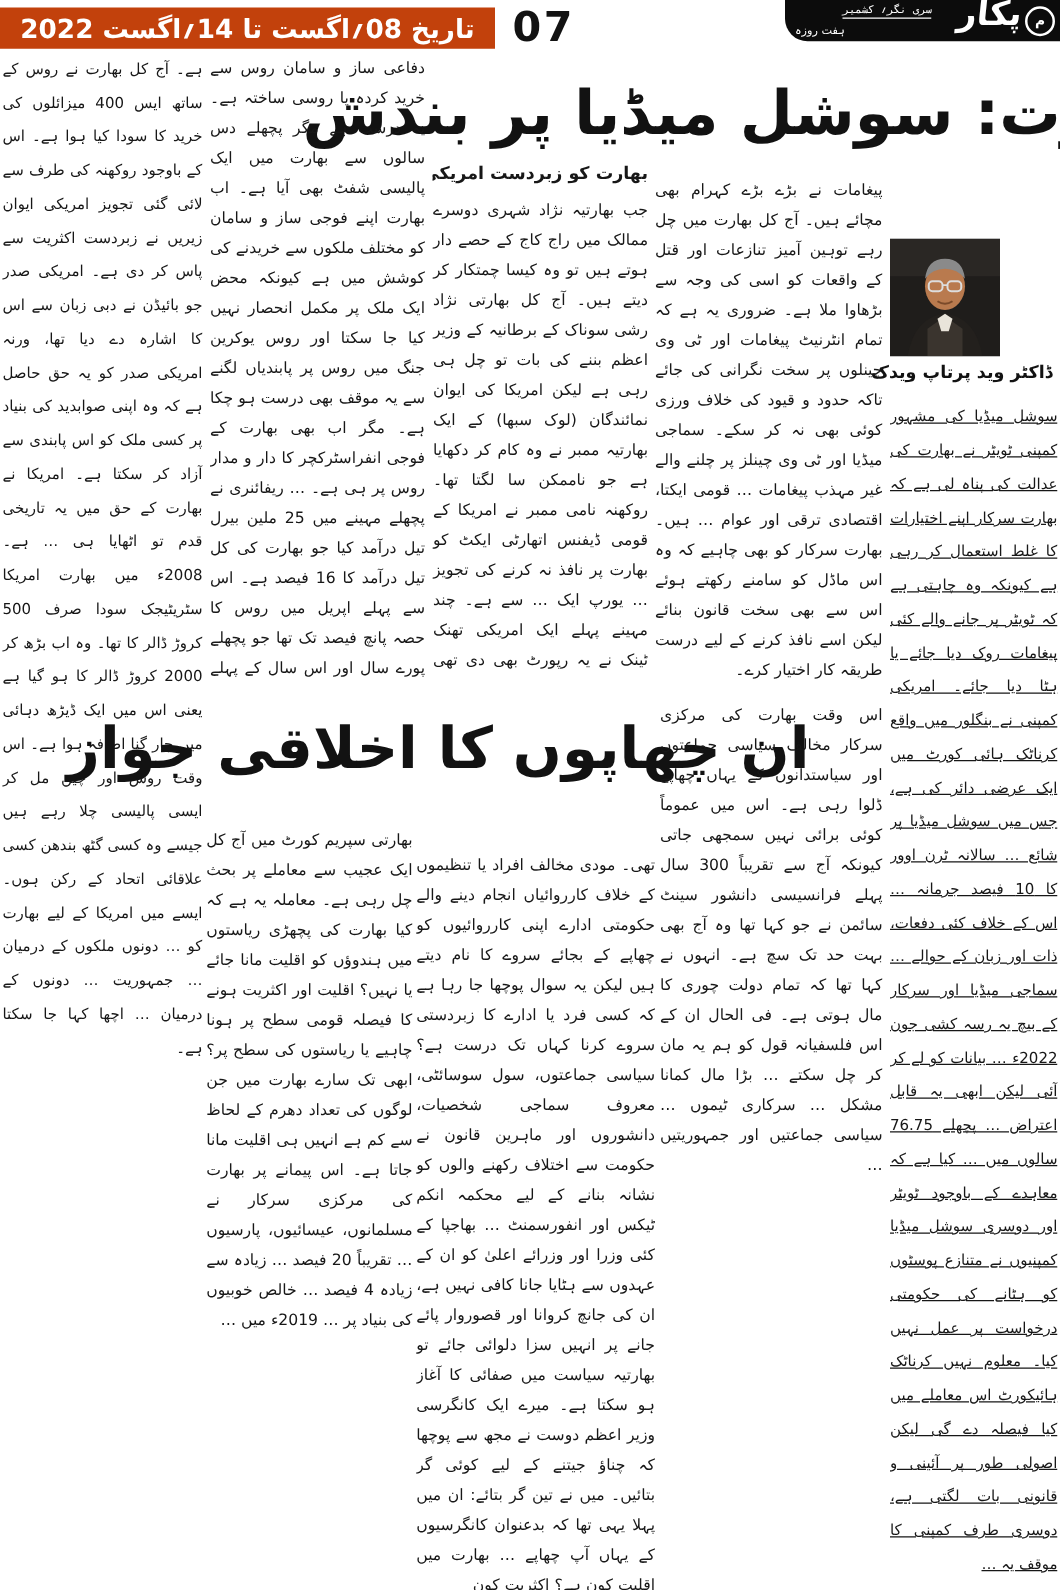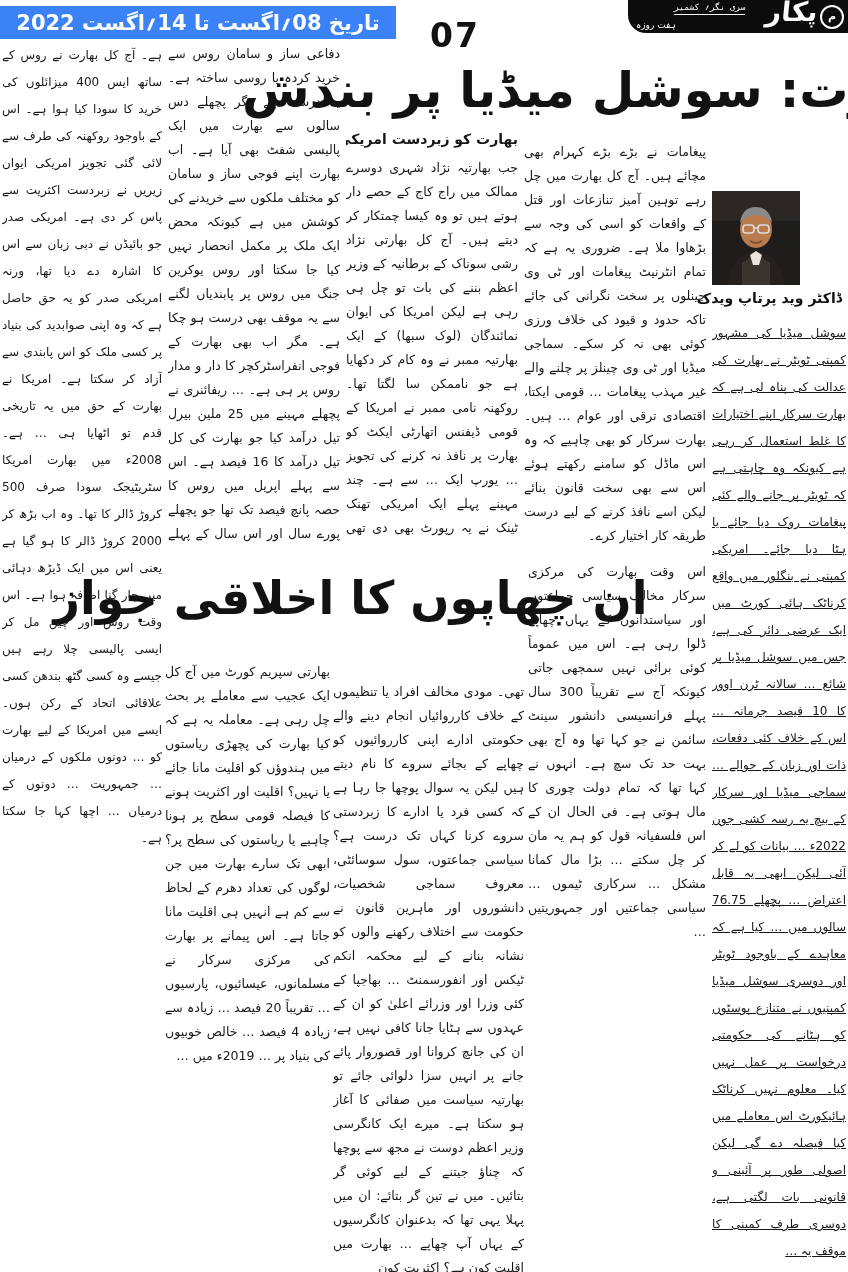--- a/index.html
+++ b/index.html
@@ -23,26 +23,26 @@
     text-align:center; font-weight:bold;
   }
   .masthead .location{
     position:absolute; top:2px; left:46px; font-size:8.5px;
     border-bottom:1px solid #fff; padding-bottom:1px; white-space:nowrap;font-family:Liberation Mono, monospace;
   }
   .masthead .edition{
     position:absolute; bottom:3px; left:8px; font-size:9px; white-space:nowrap;
   }
   .page-number{
-    position:absolute; top:16px; left:410px; width:70px; text-align:right;
+    position:absolute; top:2px; left:410px; width:70px; text-align:left;
     font-size:33px; font-weight:bold; letter-spacing:2px; direction:ltr;
   }
   .date-box{
     position:absolute; top:6px; left:0; width:396px; height:33px;
-    background:#3b82f6; color:#fff; display:flex; align-items:center;
+    background:#c2410c; color:#fff; display:flex; align-items:center;
     justify-content:center; font-weight:bold; font-size:21px; white-space:nowrap;
   }
   
   .headline-1{
     position:absolute; top:42px; right:0; width:508px; height:96px;
     display:flex; align-items:center; justify-content:center;
     font-size:49px; font-weight:bold; white-space:nowrap; transform-origin:center;
   }
   .headline-2{
     position:absolute; top:546px; right:300px; width:395px; height:104px;

